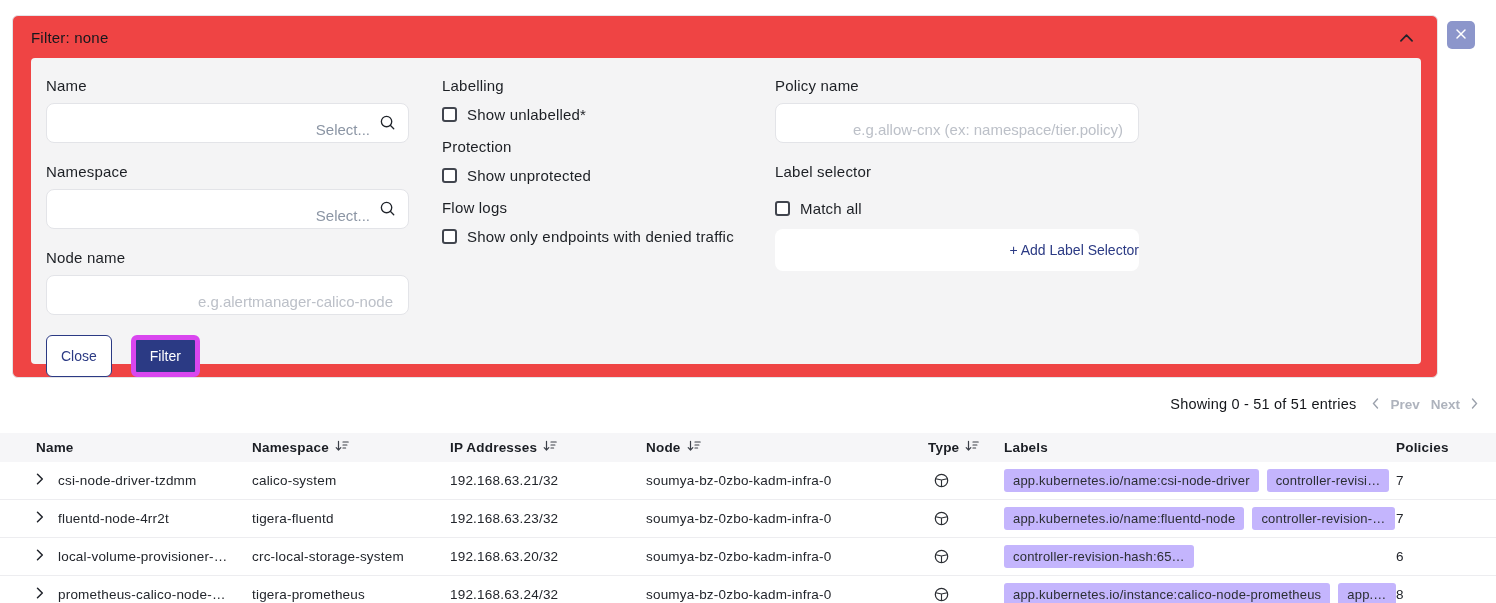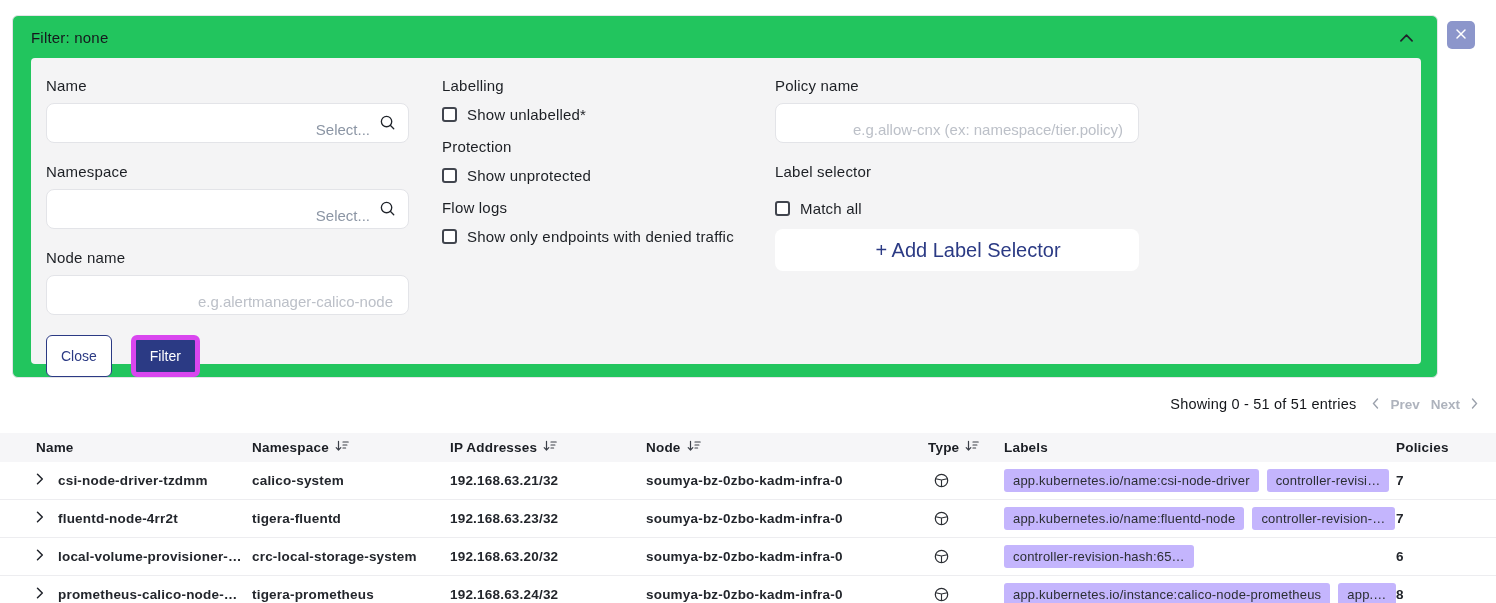--- a/index.html
+++ b/index.html
@@ -9,21 +9,21 @@
     background: #ffffff;
     color: #1c1f24;
     position: relative;
     letter-spacing: .2px;
   }
 
   
   .filter-card {
     position: absolute; left: 12px; top: 15px;
     width: 1426px; height: 363px;
-    background: #22c55e;
+    background: #ef4444;
     border: 1px solid #e4e4e8;
     border-radius: 6px;
   }
   .filter-card-header {
     height: 42px;
     display: flex; align-items: center; justify-content: space-between;
     padding: 0 20px 0 18px;
   }
   .filter-title { font-size: 15px; color: #16181d; }
   .collapse-btn { background: none; border: none; cursor: pointer; display: flex; align-items: center; padding: 4px; }
@@ -79,21 +79,21 @@
 
   .buttons-row { display: flex; gap: 19px; margin-top: 2px; }
   .btn { font-family: "Liberation Sans", sans-serif; font-size: 14px; border-radius: 6px; cursor: pointer; padding: 8px 14px; }
   .btn-outline { background: #fff; border: 1px solid #2b3a84; color: #2b3a84; }
   .btn-solid { background: #2b3a84; border: 5px solid #d946ef; color: #fff; }
 
   .add-selector-btn {
     width: 364px; height: 42px;
     background: #fff; border: none; border-radius: 8px;
     color: #2b3a84; font-family: "Liberation Sans", sans-serif;
-    font-size: 20px; text-align: center; padding-left: 22px;
+    font-size: 14px; text-align: right; padding-left: 22px;
     cursor: pointer;
   }
 
   
   .pagination-bar {
     position: absolute; top: 396px; right: 18px;
     display: flex; align-items: center;
   }
   .showing-text { font-size: 14.5px; color: #14161a; margin-right: 16px; }
   .page-nav { display: flex; align-items: center; gap: 11px; }
@@ -112,21 +112,21 @@
   .t-header .hcell { display: flex; align-items: center; gap: 6px; }
   .t-row {
     display: grid;
     grid-template-columns: 36px 22px 194px 198px 196px 282px 76px 392px 1fr;
     height: 38px; align-items: center;
     border-bottom: 1px solid #ededf0;
     font-size: 13.5px; color: #23262c;
     background: #fff;
   }
   .expander { background: none; border: none; cursor: pointer; display: flex; align-items: center; padding: 0; }
-  .cell { white-space: nowrap; overflow: hidden; text-overflow: ellipsis; padding-right: 10px; font-weight: bold; }
+  .cell { white-space: nowrap; overflow: hidden; text-overflow: ellipsis; padding-right: 10px; }
   .type-cell { display: flex; align-items: center; padding-left: 6px; }
   .labels-cell { display: flex; align-items: center; gap: 8px; overflow: hidden; }
   .chip {
     background: #c4b5fd; color: #2b2e33;
     font-size: 13px; padding: 4px 9px; border-radius: 3px;
     white-space: nowrap; flex: 0 0 auto;
   }
 </style>
 </head>
 <body>

